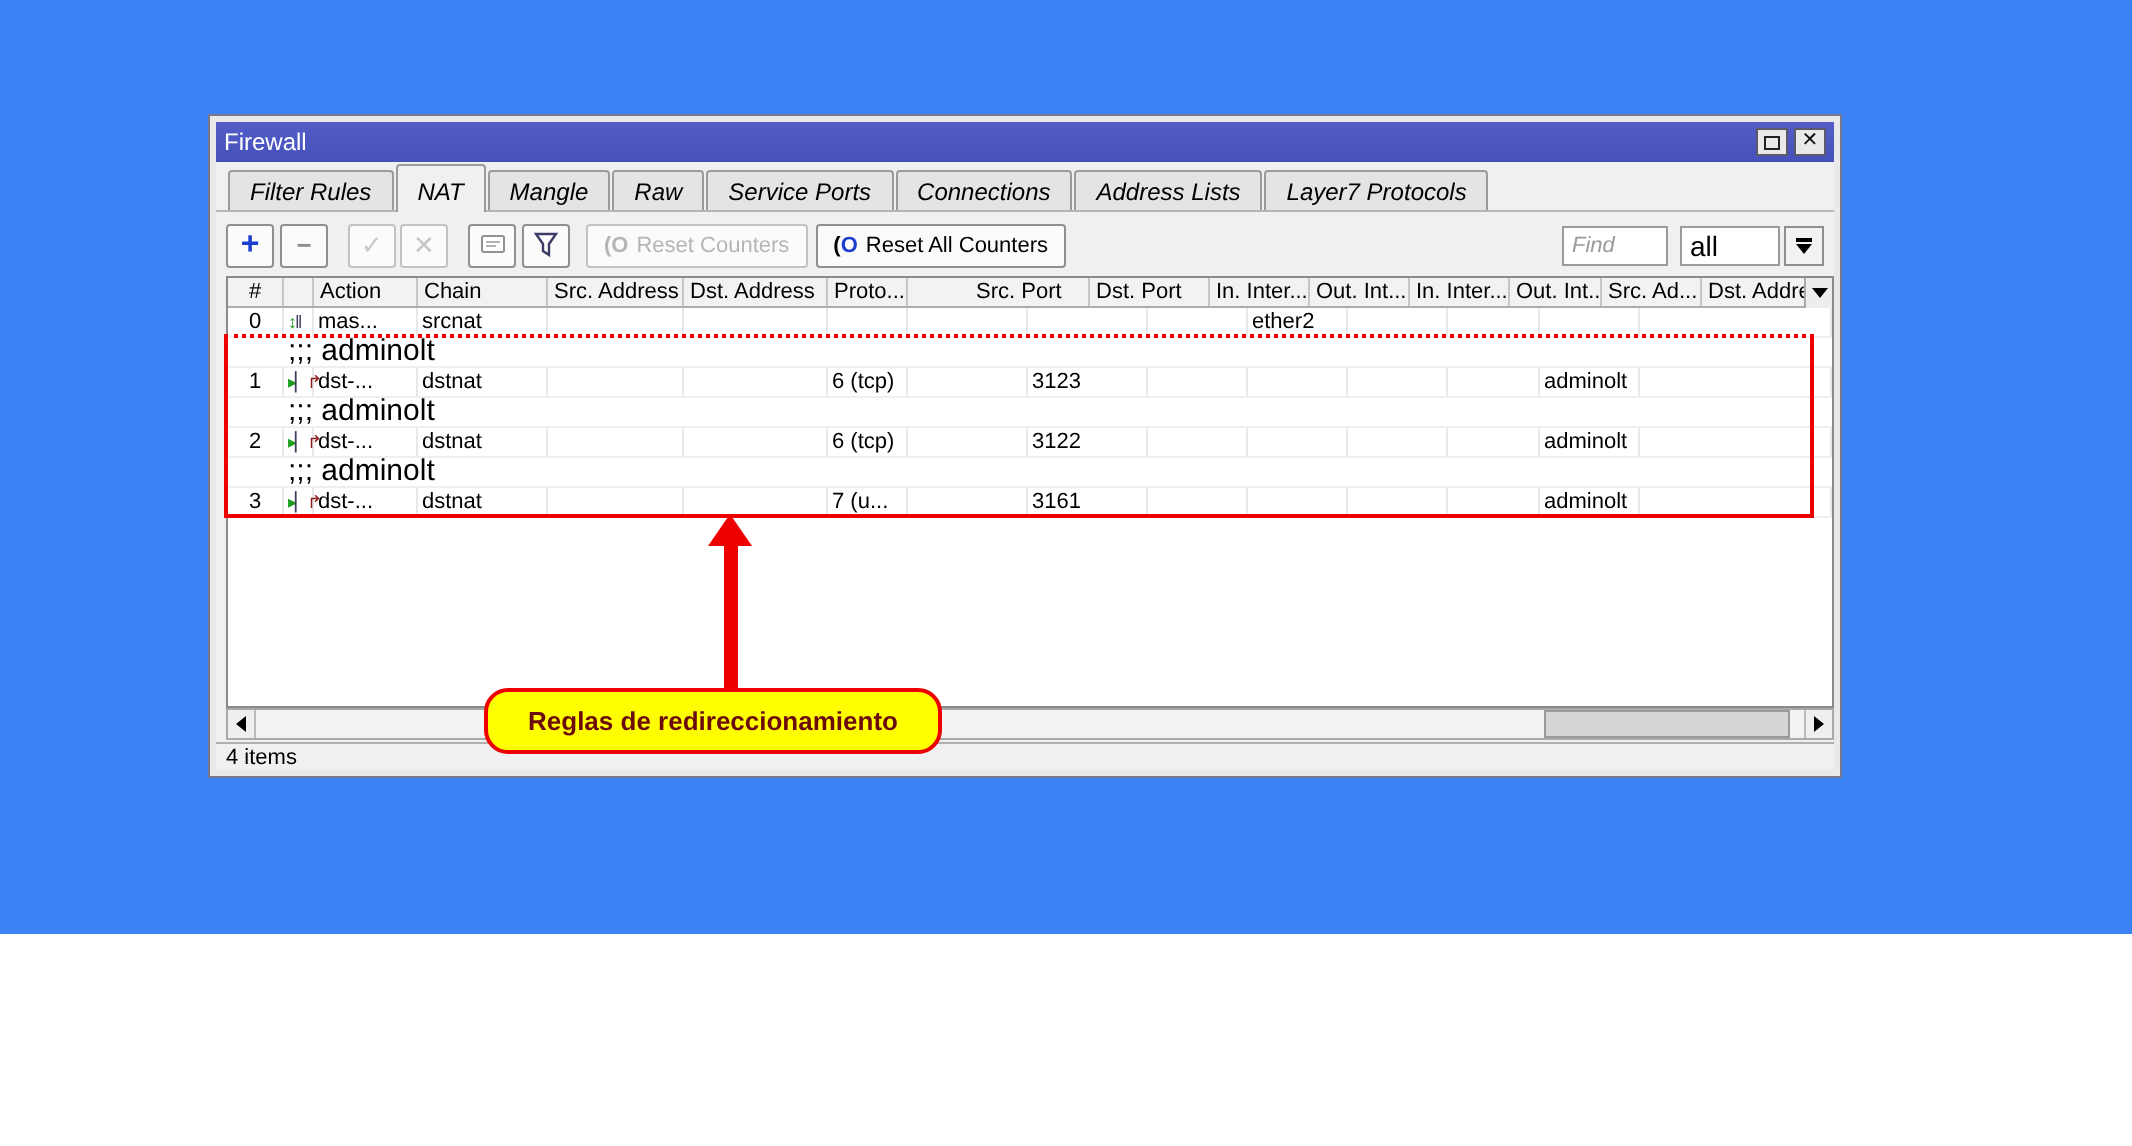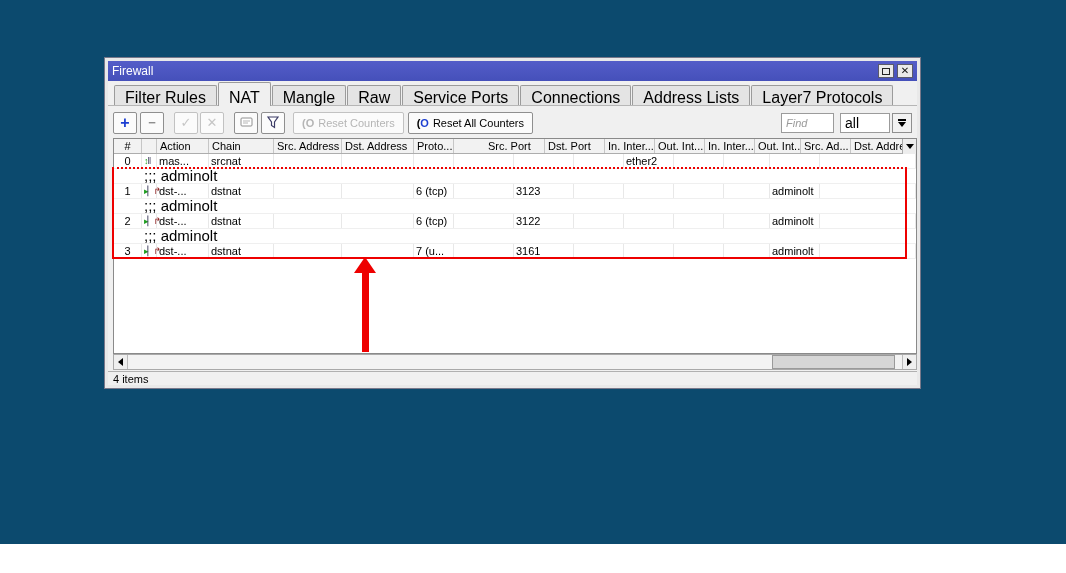--- a/index.html
+++ b/index.html
@@ -1,39 +1,39 @@
 <!DOCTYPE html>
 <html><head>
 <meta charset="utf-8">
 <style>
   * { margin:0; padding:0; box-sizing:border-box; }
   html,body { width:1066px; height:573px; }
   body { font-family:"Liberation Sans", sans-serif; }
-  .stage { position:relative; width:1066px; height:544px; background:#0c4a6e; overflow:hidden; }
+  .stage { position:relative; width:1066px; height:467px; background:#3b82f6; overflow:hidden; }
 
   
   .window { position:absolute; left:104px; top:57px; width:817px; height:332px;
             background:#f0f0f0; border:1px solid #78788a;
             box-shadow: inset 0 0 0 3px #e9e9e9; }
   .titlebar { position:absolute; left:3px; top:3px; right:3px; height:20px;
               background:linear-gradient(#545dc8,#4550ba); color:#fff; font-size:12px;
               display:flex; align-items:center; padding:0 4px; }
   .titlebar .t { flex:1; }
   .winbtns { display:flex; gap:3px; }
   .wbtn { width:16px; height:14px; background:#e9e9e9; border:1px solid #5a5a6a;
           display:flex; align-items:center; justify-content:center; color:#111;
           font-size:10px; line-height:10px; cursor:pointer; }
   .wbtn .sq { width:8px; height:7px; border:1.5px solid #222; display:block; }
 
   
   .tabs { position:absolute; left:3px; right:3px; top:23px; height:25px;
           display:flex; align-items:flex-end; padding-left:6px; border-bottom:1px solid #b6b6b6; }
-  .tab { height:20px; padding:3px 10px 2px; font-size:16px; color:#000;
+  .tab { height:20px; padding:3px 10px 2px; font-size:12px; color:#000;
          background:#e4e4e4; border:1px solid #9b9b9b; border-bottom:none;
-         border-radius:2px 2px 0 0; margin-right:1px; white-space:nowrap; cursor:pointer; }
+         border-radius:2px 2px 0 0; margin-right:1px; white-space:nowrap; cursor:pointer;font-style:italic; }
   .tab.sel { height:24px; background:#f0f0f0; position:relative; z-index:2;
              padding-top:6px; margin-bottom:-1px; }
 
   
   .toolbar { position:absolute; left:8px; right:8px; top:52px; height:25px;
              display:flex; align-items:center; }
   .tbtn { width:24px; height:22px; background:#fbfbfb; border:1px solid #8f8f8f;
           border-radius:2px; display:flex; align-items:center; justify-content:center;
           font-size:13px; cursor:pointer; }
   .tbtn.dis { border-color:#c2c2c2; color:#c6c6c6; }
@@ -281,14 +281,17 @@
 
     <div class="statusbar">
       <span>4 items</span>
     </div>
 
   </div>
 
   <div class="redbox"></div>
   <div class="arr-shaft"></div>
   <div class="arr-head"></div>
+  <div class="callout">
+    <span>Reglas de redireccionamiento</span>
+  </div>
 
 </div>
 
 </body></html>

